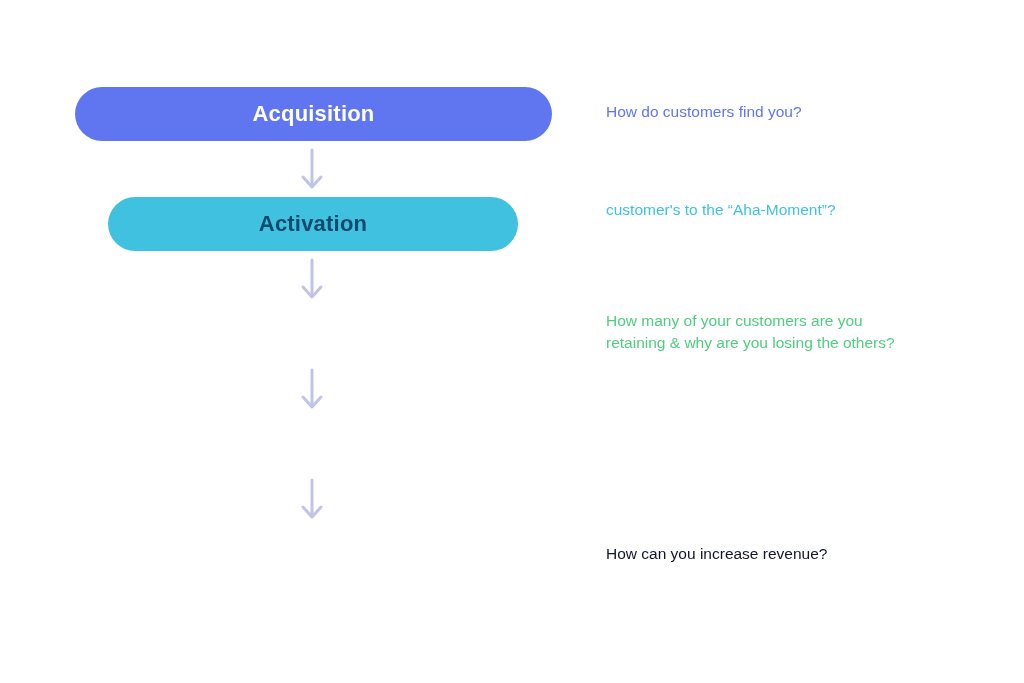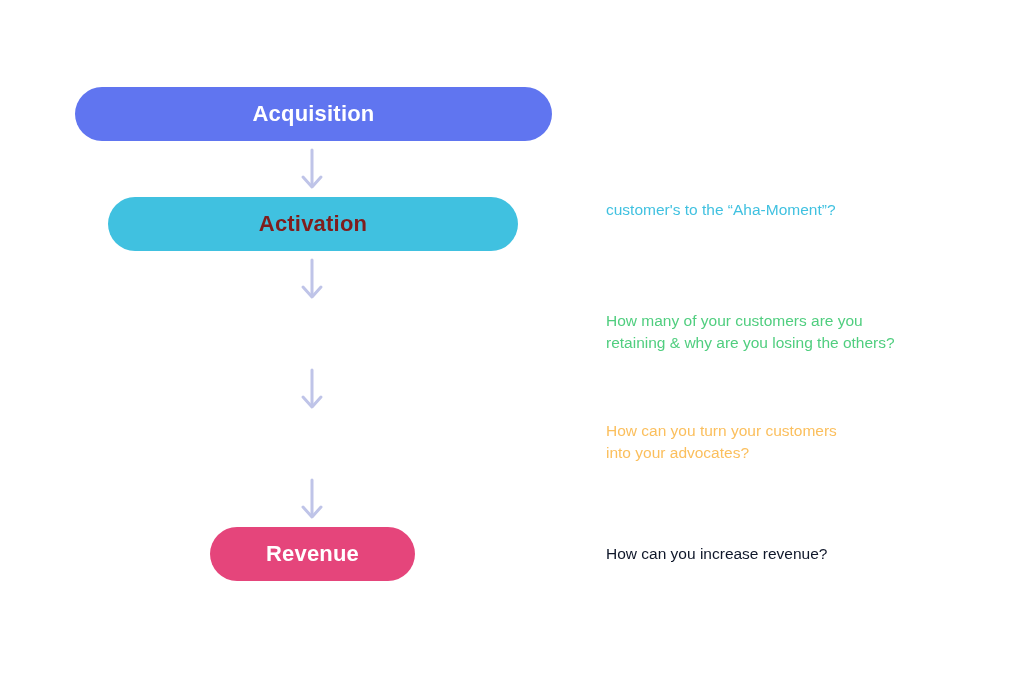--- a/index.html
+++ b/index.html
@@ -103,37 +103,31 @@
       <svg viewBox="0 0 30 46" xmlns="http://www.w3.org/2000/svg">
         <line x1="15" y1="2" x2="15" y2="36" stroke="#BFC4E8" stroke-width="3" stroke-linecap="round"></line>
         <polyline points="6,29 15,39 24,29" fill="none" stroke="#BFC4E8" stroke-width="3" stroke-linecap="round" stroke-linejoin="round"></polyline>
       </svg>
     </div>
     <div class="stage-row" style="top: 87px;">
       <div class="stage-bar" style="left: 75px; width: 477px; background: rgb(96, 117, 240);">
         <span class="stage-label" style="color: rgb(255, 255, 255);">Acquisition</span>
       </div>
     </div>
+    <div class="stage-desc" style="top: 101px; color: rgb(96, 117, 240);">
+      <span class="desc-line">How do customers find you?</span>
+    </div>
     <div class="stage-row" style="top: 197px;">
       <div class="stage-bar" style="left: 108px; width: 410px; background: rgb(64, 193, 224);">
-        <span class="stage-label" style="color: #7f1d1d;">Activation</span>
+        <span class="stage-label" style="color: #0c4a6e;">Activation</span>
       </div>
     </div>
     <div class="stage-desc" style="top: 199px; color: rgb(64, 193, 224);">
       <span class="desc-line">customer's to the “Aha-Moment”?</span>
     </div>
     <div class="stage-desc" style="top: 310px; color: rgb(80, 206, 127);">
       <span class="desc-line">How many of your customers are you</span>
       <span class="desc-line">retaining &amp; why are you losing the others?</span>
     </div>
-    <div class="stage-desc" style="top: 420px; color: rgb(251, 191, 93);">
-      <span class="desc-line">How can you turn your customers</span>
-      <span class="desc-line">into your advocates?</span>
-    </div>
-    <div class="stage-row" style="top: 527px;">
-      <div class="stage-bar" style="left: 210px; width: 205px; background: rgb(229, 69, 123);">
-        <span class="stage-label" style="color: rgb(255, 255, 255);">Revenue</span>
-      </div>
-    </div>
     <div class="stage-desc" style="top: 543px; color: #0f172a;">
       <span class="desc-line">How can you increase revenue?</span>
     </div>
   </div>
 
 </body></html>

